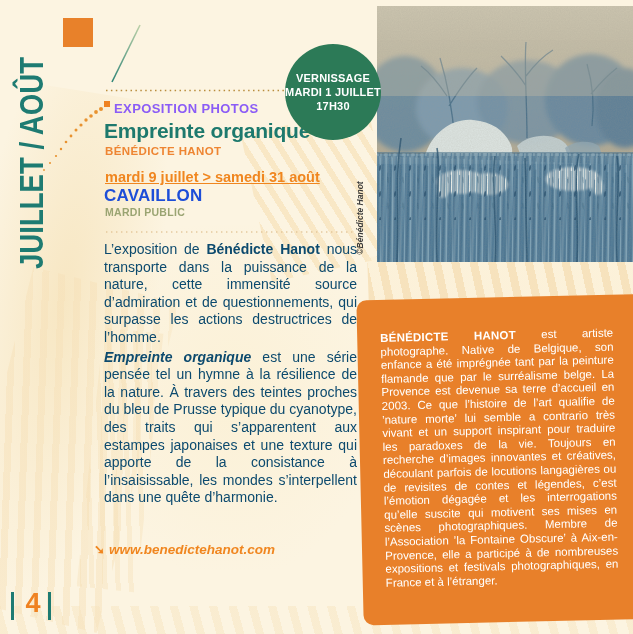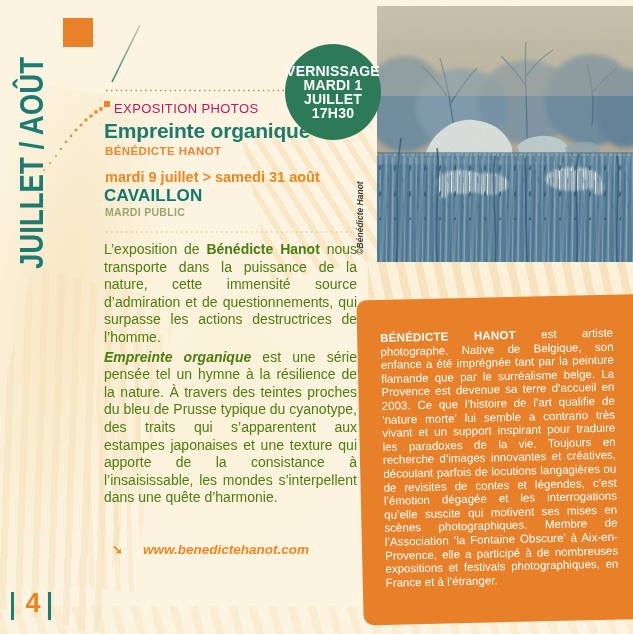--- a/index.html
+++ b/index.html
@@ -28,45 +28,45 @@
   .month-wrap{position:absolute;left:4px;top:68px;width:56px;height:190px;}
   .month-label{position:absolute;left:50%;top:50%;transform:translate(-50%,-50%) rotate(-90deg) scale(.92,1.08);
       transform-origin:center;white-space:nowrap;color:#1e7b72;font-weight:800;font-size:30px;letter-spacing:0px;}
   .pagenum-bar{position:absolute;width:2.5px;height:28px;top:592px;background:#1e7b72;}
   .bar-l{left:11px;} .bar-r{left:48px;}
   .pagenum{position:absolute;left:19px;top:588px;width:28px;text-align:center;
       color:#ef8221;font-size:27px;font-weight:bold;}
 
   
   .bullet-square{position:absolute;left:104px;top:101px;width:6px;height:6px;background:#ef8221;}
-  .h-category{position:absolute;left:114px;top:101px;color:#be185d;font-size:13px;font-weight:normal;letter-spacing:.4px;}
+  .h-category{position:absolute;left:114px;top:101px;color:#8b5cf6;font-size:13px;font-weight:bold;letter-spacing:.4px;}
   .h-title{position:absolute;left:104px;top:119px;color:#1d796d;font-size:21px;font-weight:bold;letter-spacing:-.2px;}
   .h-artist{position:absolute;left:105px;top:145px;color:#ee8532;font-size:11.5px;font-weight:bold;letter-spacing:.4px;}
-  .h-dates{position:absolute;left:105px;top:169px;color:#f0861f;font-size:14.5px;font-weight:bold;}
-  .h-city{position:absolute;left:104px;top:186px;color:#0f766e;font-size:17px;font-weight:bold;letter-spacing:.2px;}
+  .h-dates{position:absolute;left:105px;top:169px;color:#f0861f;font-size:14.5px;font-weight:bold;text-decoration:underline;}
+  .h-city{position:absolute;left:104px;top:186px;color:#1d4ed8;font-size:17px;font-weight:bold;letter-spacing:.2px;}
   .h-audience{position:absolute;left:105px;top:206px;color:#9aa472;font-size:10.5px;font-weight:bold;letter-spacing:.3px;}
 
   
   .badge{position:absolute;left:285px;top:44px;width:96px;height:96px;border-radius:50%;background:#2c7a57;
       display:flex;flex-direction:column;align-items:center;justify-content:center;z-index:5;text-align:center;}
-  .badge span{color:#fff;font-weight:bold;font-size:14px;line-height:14px;letter-spacing:.2px;}
+  .badge span{color:#fff;font-weight:bold;font-size:11px;line-height:14px;letter-spacing:.2px;}
 
   
   .photo{position:absolute;left:377px;top:6px;width:256px;height:256px;z-index:2;}
   .credit-wrap{position:absolute;left:352px;top:174px;width:16px;height:88px;}
   .credit{position:absolute;left:50%;top:50%;transform:translate(-50%,-50%) rotate(-90deg);transform-origin:center;
       white-space:nowrap;font-size:8.5px;font-style:italic;font-weight:bold;color:#3b3b3b;}
 
   
-  .body-col{position:absolute;left:104px;top:241px;width:253px;color:#4d7c0f;font-size:14px;line-height:17.6px;
+  .body-col{position:absolute;left:104px;top:241px;width:253px;color:#0c4a6e;font-size:14px;line-height:17.6px;
       text-align:justify;z-index:2;}
   .body-col p{margin:0 0 2px 0;}
   .bold-name{font-weight:bold;}
   .ital-title{font-weight:bold;font-style:italic;}
-  .link-row{position:absolute;left:112px;top:540px;z-index:2;display:flex;align-items:center;gap:20px;}
+  .link-row{position:absolute;left:94px;top:540px;z-index:2;display:flex;align-items:center;gap:4px;}
   .link-arrow::before{content:"➘";color:#f0861f;font-size:13px;font-weight:bold;}
   .link-label{color:#f0861f;font-size:13.5px;font-style:italic;font-weight:bold;}
 
   
   .bio-box{position:absolute;left:360px;top:297px;width:300px;height:325px;background:#e8802a;border-radius:10px;
       transform:rotate(-1.3deg);z-index:3;box-sizing:border-box;padding:32px 44px 0 23px;}
   .bio-text{color:#ffffff;font-size:11.5px;line-height:13.6px;text-align:justify;}
   .bio-name{font-weight:bold;letter-spacing:.2px;}
 
   

